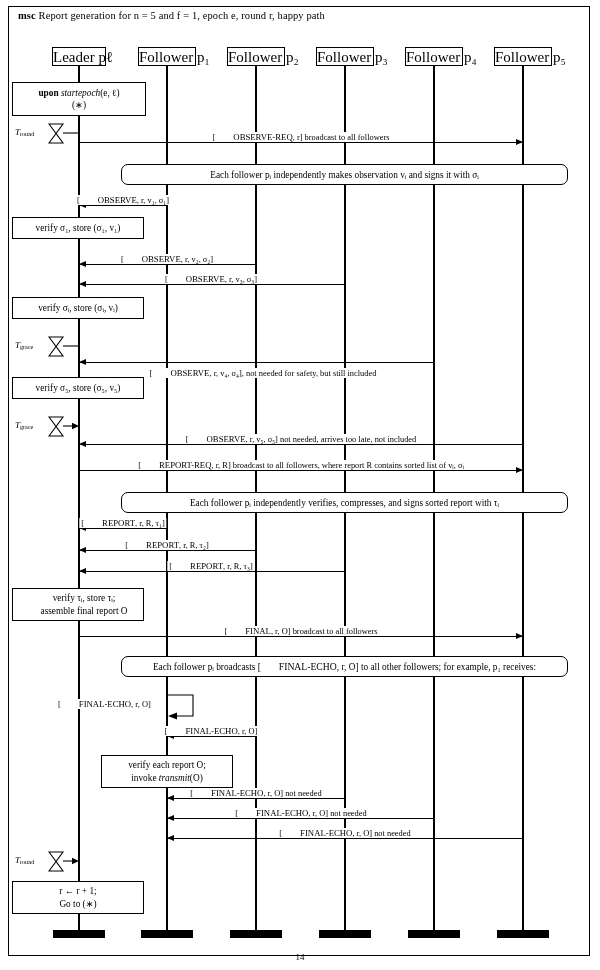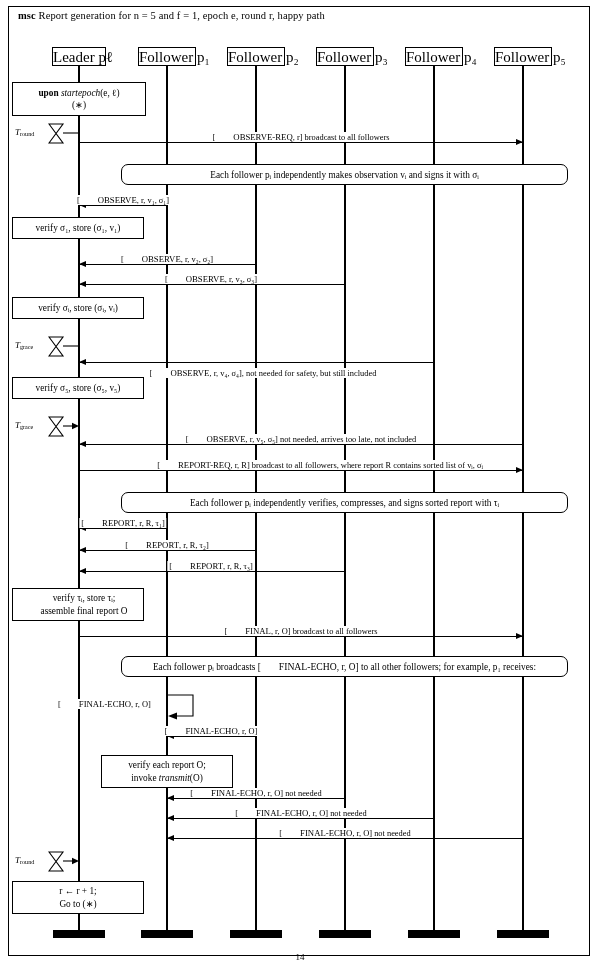--- a/index.html
+++ b/index.html
@@ -98,21 +98,21 @@
       <div class="arrowhead left" style="top: 280.9px; left: 79px;"></div>
       <div class="msglabel" style="left: 211px; top: 274px; transform: translateX(-50%);">[<span class="sc">OBSERVE</span>, r, v₃, σ₃]</div>
       <div class="msg" style="left: 79px; top: 362px; width: 355px;"></div>
       <div class="arrowhead left" style="top: 358.9px; left: 79px;"></div>
       <div class="msglabel" style="left: 263px; top: 352px; transform: translateX(-50%); margin-top: 16px;">[<span class="sc">OBSERVE</span>, r, v₄, σ₄], not needed for safety, but still included</div>
       <div class="msg" style="left: 79px; top: 444px; width: 444px;"></div>
       <div class="arrowhead left" style="top: 440.9px; left: 79px;"></div>
       <div class="msglabel" style="left: 301px; top: 434px; transform: translateX(-50%);">[<span class="sc">OBSERVE</span>, r, v₅, σ₅] not needed, arrives too late, not included</div>
       <div class="msg" style="left: 79px; top: 470px; width: 444px;"></div>
       <div class="arrowhead right" style="top: 466.9px; left: 516px;"></div>
-      <div class="msglabel" style="left: 301px; top: 460px; transform: translateX(-50%); margin-left: 19px;">[<span class="sc">REPORT-REQ</span>, r, R] broadcast to all followers, where report R contains sorted list of vᵢ, σᵢ</div>
+      <div class="msglabel" style="left: 301px; top: 460px; transform: translateX(-50%);">[<span class="sc">REPORT-REQ</span>, r, R] broadcast to all followers, where report R contains sorted list of vᵢ, σᵢ</div>
       <div class="msg" style="left: 79px; top: 528px; width: 88px;"></div>
       <div class="arrowhead left" style="top: 524.9px; left: 79px;"></div>
       <div class="msglabel" style="left: 123px; top: 518px; transform: translateX(-50%);">[<span class="sc">REPORT</span>, r, R, τ₁]</div>
       <div class="msg" style="left: 79px; top: 550px; width: 177px;"></div>
       <div class="arrowhead left" style="top: 546.9px; left: 79px;"></div>
       <div class="msglabel" style="left: 167px; top: 540px; transform: translateX(-50%);">[<span class="sc">REPORT</span>, r, R, τ₂]</div>
       <div class="msg" style="left: 79px; top: 571px; width: 266px;"></div>
       <div class="arrowhead left" style="top: 567.9px; left: 79px;"></div>
       <div class="msglabel" style="left: 211px; top: 561px; transform: translateX(-50%);">[<span class="sc">REPORT</span>, r, R, τ₃]</div>
       <div class="msg" style="left: 79px; top: 636px; width: 444px;"></div>

